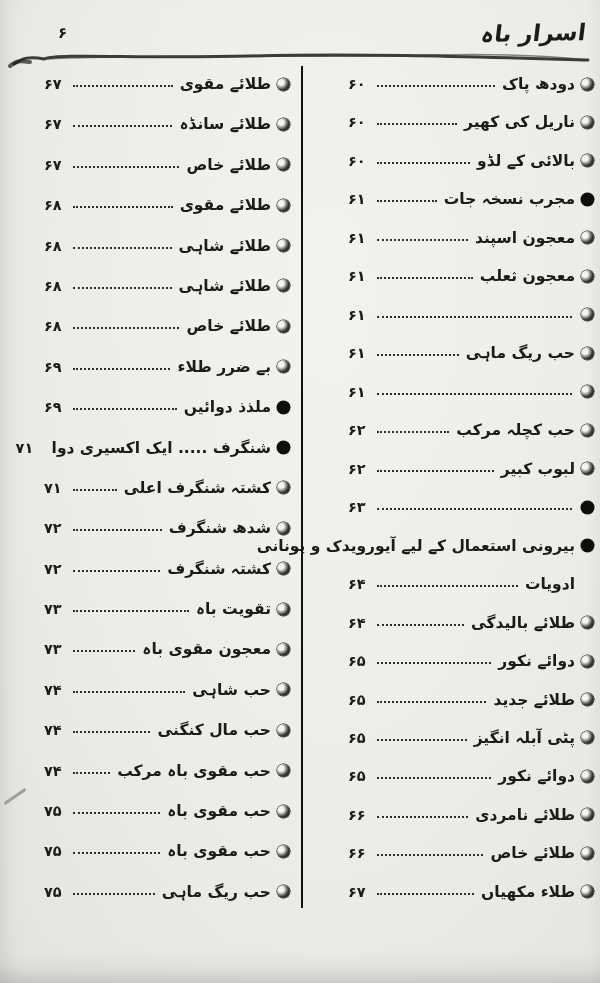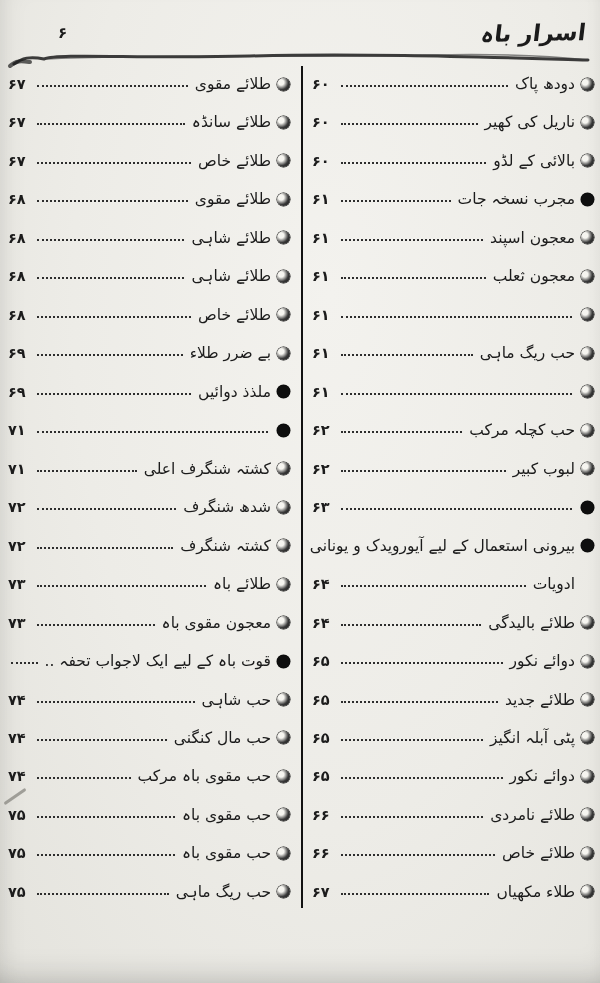--- a/index.html
+++ b/index.html
@@ -51,36 +51,37 @@
     flex:0 0 auto;
     width:13px;height:13px;border-radius:50%;
     margin-left:6px;
     background:radial-gradient(circle at 32% 34%, #f6f5f0 0 22%, #3a3a3a 58%, #0c0c0c 100%);
     box-shadow:0 0 0 .5px #0c0c0c;
   }
   .bullet.solid{ background:#0e0e0e; }
   .bullet.none{ visibility:hidden; }
   .title{
     flex:0 1 auto;
-    font-size:15.5px; font-weight:normal;
+    font-size:15.5px; font-weight:bold;
     white-space:nowrap;
     padding-left:4px;
   }
   .leader{
     flex:1 1 6px; min-width:0;
     border-bottom:2.4px dotted #2d2d2d;
     margin:0 3px 5px 3px;
     align-self:center; height:9px;
   }
   .leader.hidden{ visibility:hidden; }
   .pageno{
     flex:0 0 auto;
     font-size:14.5px; font-weight:bold;
     min-width:24px; text-align:left;
     padding-right:2px;
+    margin-left:36px;
   }
   
   .stray-mark{
     position:absolute; left:2px; top:795px;
     width:26px; height:3px; background:#8d8c86;
     transform:rotate(-35deg); border-radius:2px; opacity:.8;
   }
 </style>
 </head>
 <body>
@@ -280,20 +281,21 @@
     <span class="pageno">۶۹</span>
   </div>
       <div class="toc-row">
     <span class="bullet solid"></span>
     <span class="title">ملذذ دوائیں</span>
     <span class="leader"></span>
     <span class="pageno">۶۹</span>
   </div>
       <div class="toc-row">
     <span class="bullet solid"></span>
+    <span class="title">شنگرف ..... ایک اکسیری دوا</span>
     <span class="leader"></span>
     <span class="pageno">۷۱</span>
   </div>
       <div class="toc-row">
     <span class="bullet"></span>
     <span class="title">کشتہ شنگرف اعلی</span>
     <span class="leader"></span>
     <span class="pageno">۷۱</span>
   </div>
       <div class="toc-row">
@@ -303,35 +305,29 @@
     <span class="pageno">۷۲</span>
   </div>
       <div class="toc-row">
     <span class="bullet"></span>
     <span class="title">کشتہ شنگرف</span>
     <span class="leader"></span>
     <span class="pageno">۷۲</span>
   </div>
       <div class="toc-row">
     <span class="bullet"></span>
-    <span class="title">طلائے باہ</span>
+    <span class="title">تقویت باہ</span>
     <span class="leader"></span>
     <span class="pageno">۷۳</span>
   </div>
       <div class="toc-row">
     <span class="bullet"></span>
     <span class="title">معجون مقوی باہ</span>
     <span class="leader"></span>
     <span class="pageno">۷۳</span>
-  </div>
-      <div class="toc-row">
-    <span class="bullet solid"></span>
-    <span class="title">قوت باہ کے لیے ایک لاجواب تحفہ ..</span>
-    <span class="leader"></span>
-
   </div>
       <div class="toc-row">
     <span class="bullet"></span>
     <span class="title">حب شاہی</span>
     <span class="leader"></span>
     <span class="pageno">۷۴</span>
   </div>
       <div class="toc-row">
     <span class="bullet"></span>
     <span class="title">حب مال کنگنی</span>

